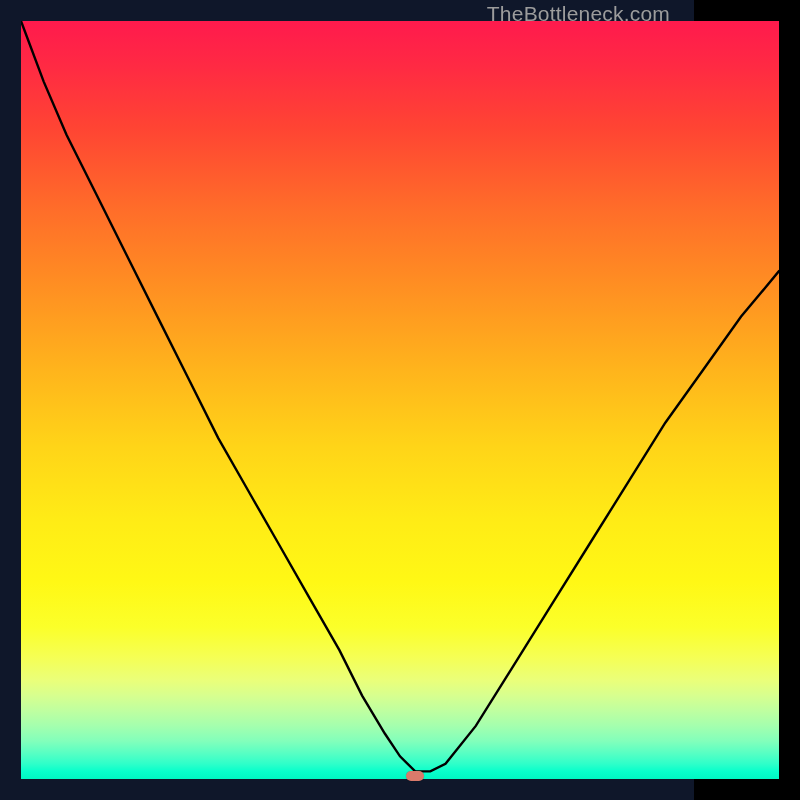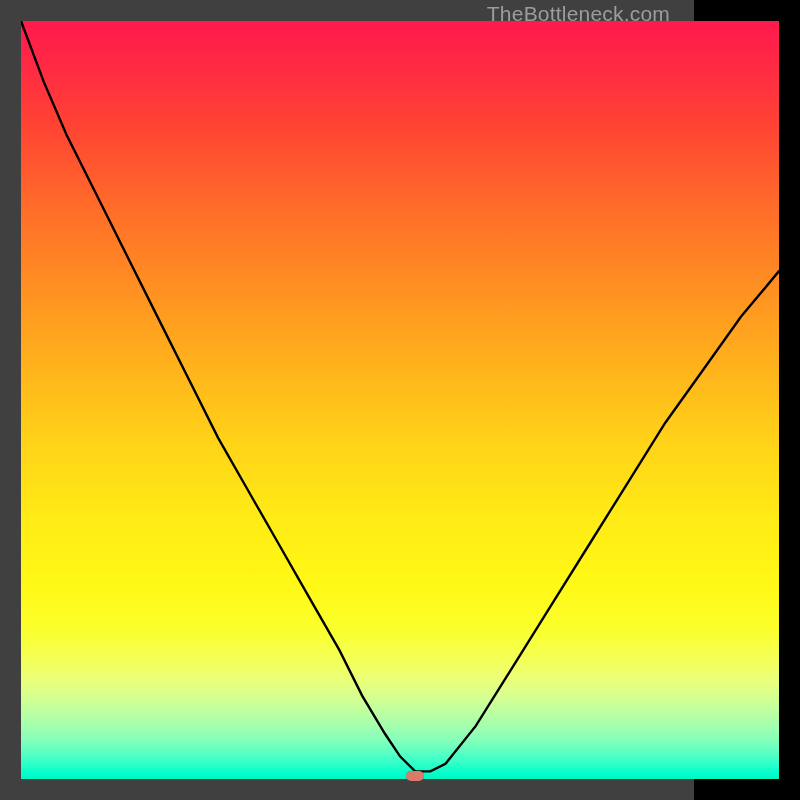--- a/index.html
+++ b/index.html
@@ -10,21 +10,21 @@
     background: #000;
     overflow: hidden;
     font-family: Arial, Helvetica, sans-serif;
   }
   .frame {
     position: absolute;
     top: 0;
     left: 0;
     width: 694px;
     height: 800px;
-    background: #404040;
+    background: #0f172a;
   }
   .plot-area {
     position: absolute;
     top: 21px;
     left: 21px;
     width: 758px;
     height: 758px;
     
     background: linear-gradient(
       to bottom,

